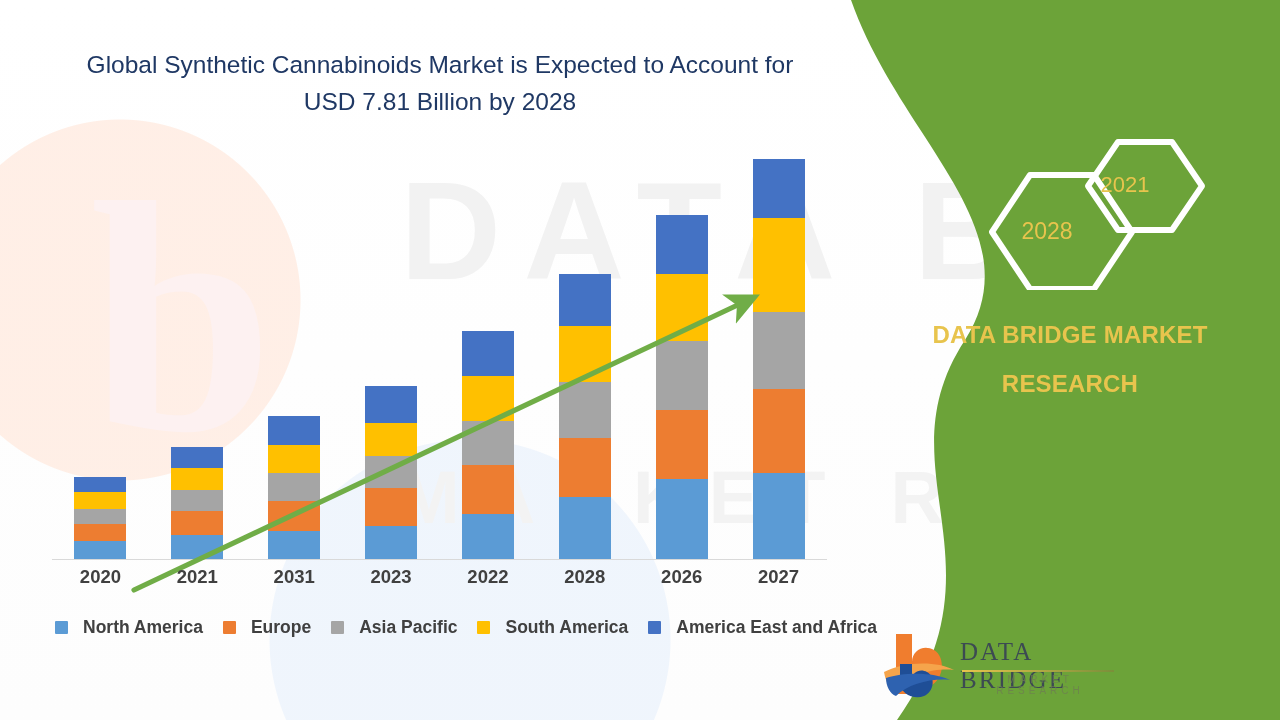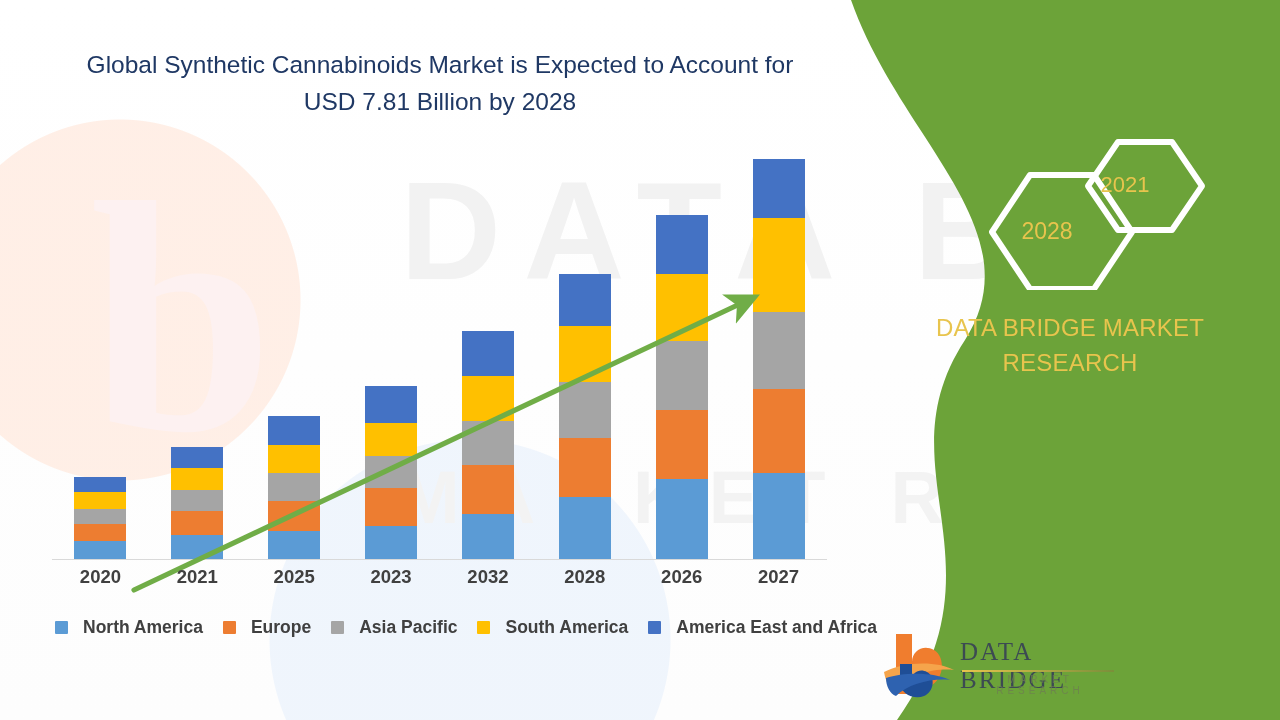--- a/index.html
+++ b/index.html
@@ -94,21 +94,21 @@
   .hex-label{
     position:absolute;color:#E8C44D;font-size:23px;font-weight:400;
     text-align:center;
   }
   #hex-2028-label{left:132px;top:218px;width:110px;}
   #hex-2021-label{left:215px;top:172px;width:100px;font-size:22px;}
 
   #brand-name{
     position:absolute;left:20px;top:310px;width:380px;
     text-align:center;color:#E8C44D;
-    font-size:24px;line-height:35px;font-weight:400;letter-spacing:0.2px;
+    font-size:24px;line-height:49px;font-weight:700;letter-spacing:0.2px;
   }
 
   #logo{position:absolute;left:20px;top:628px;width:240px;height:82px;}
   #logo-word{
     position:absolute;left:80px;top:10px;
     font-family:"Liberation Serif", serif;
     font-size:25px;letter-spacing:2.2px;color:#3c4a52;font-weight:400;
   }
   #logo-rule{position:absolute;left:82px;top:42px;width:152px;height:2px;
     background:linear-gradient(90deg,#E8C44D,#7a8f3a);}
@@ -197,23 +197,23 @@
           <path d="M0,0.2 L6.6,3.3 L0,6.4 L1.7,3.3 Z" fill="#70AD47"></path>
         </marker>
       </defs>
       <line x1="30" y1="330" x2="640" y2="42" stroke="#70AD47" stroke-width="5.2" stroke-linecap="round" marker-end="url(#ah)"></line>
     </svg>
   </div>
 
   <div id="x-labels">
       <div class="x-tick" style="left: 0.4375px;">2020</div>
       <div class="x-tick" style="left: 97.3125px;">2021</div>
-      <div class="x-tick" style="left: 194.188px;">2025</div>
+      <div class="x-tick" style="left: 194.188px;">2031</div>
       <div class="x-tick" style="left: 291.062px;">2023</div>
-      <div class="x-tick" style="left: 387.938px;">2032</div>
+      <div class="x-tick" style="left: 387.938px;">2022</div>
       <div class="x-tick" style="left: 484.812px;">2028</div>
       <div class="x-tick" style="left: 581.688px;">2026</div>
       <div class="x-tick" style="left: 678.562px;">2027</div>
     </div>
 
   <div id="legend">
       <div class="legend-item">
         <span class="legend-swatch" style="background: rgb(91, 155, 213);"></span>
         <span class="legend-label">North America</span>
       </div>

